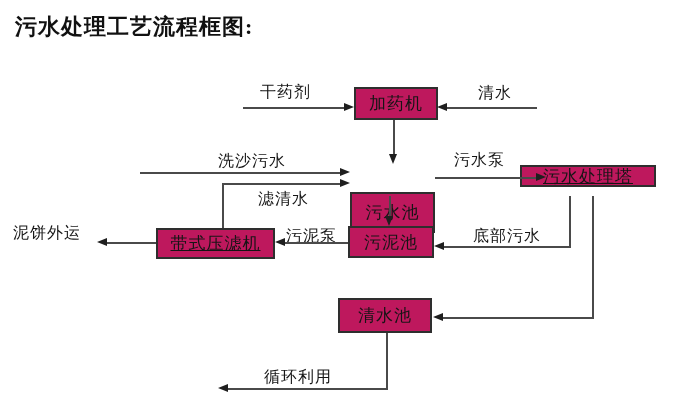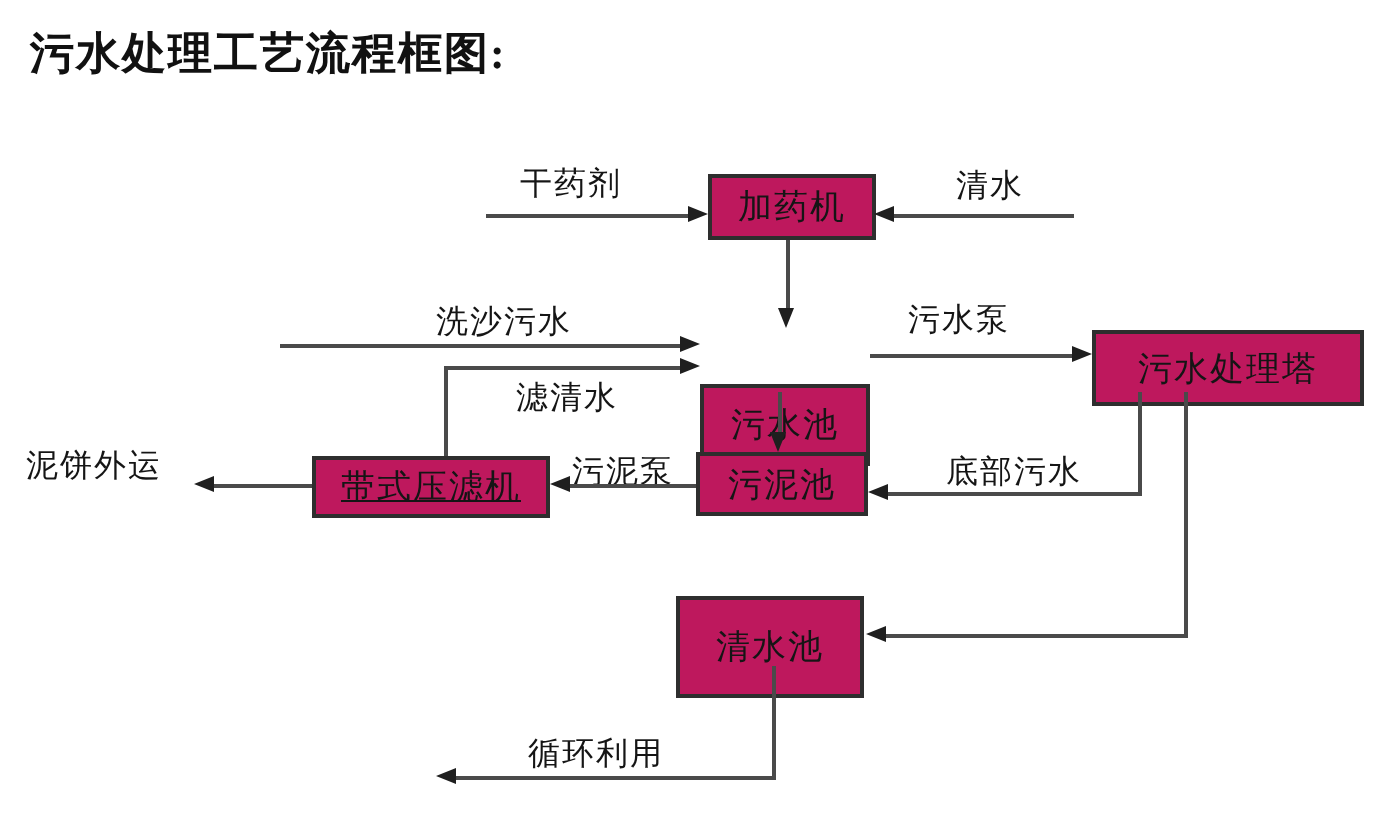--- a/index.html
+++ b/index.html
@@ -42,27 +42,27 @@
 <body>
 
 <div class="canvas">
 
   <div class="title">污水处理工艺流程框图:</div>
 
   <div class="box" style="left:354px;top:87px;width:84px;height:33px;">加药机</div>
 
   <div class="box" style="left:350px;top:164px;width:85px;height:41px;margin-top:28px;">污水池</div>
 
-  <div class="box" style="left:546px;top:165px;width:136px;height:38px;">污水处理塔</div>
+  <div class="box" style="left:520px;top:165px;width:136px;height:22px;text-decoration:underline;">污水处理塔</div>
 
   <div class="box" style="left:348px;top:226px;width:86px;height:32px;">污泥池</div>
 
   <div class="box" style="left:156px;top:228px;width:119px;height:31px;text-decoration:underline;">带式压滤机</div>
 
-  <div class="box" style="left:338px;top:298px;width:94px;height:51px;text-align:right;">清水池</div>
+  <div class="box" style="left:338px;top:298px;width:94px;height:35px;text-align:right;">清水池</div>
 
   <div class="lbl" style="left:260px;top:82px;">干药剂</div>
   <div class="lbl" style="left:478px;top:83px;">清水</div>
   <div class="lbl" style="left:174px;top:151px;margin-left:44px;">洗沙污水</div>
   <div class="lbl" style="left:258px;top:189px;">滤清水</div>
   <div class="lbl" style="left:454px;top:150px;">污水泵</div>
   <div class="lbl" style="left:286px;top:226px;">污泥泵</div>
   <div class="lbl" style="left:473px;top:226px;">底部污水</div>
   <div class="lbl" style="left:13px;top:223px;">泥饼外运</div>
   <div class="lbl" style="left:264px;top:367px;">循环利用</div>

